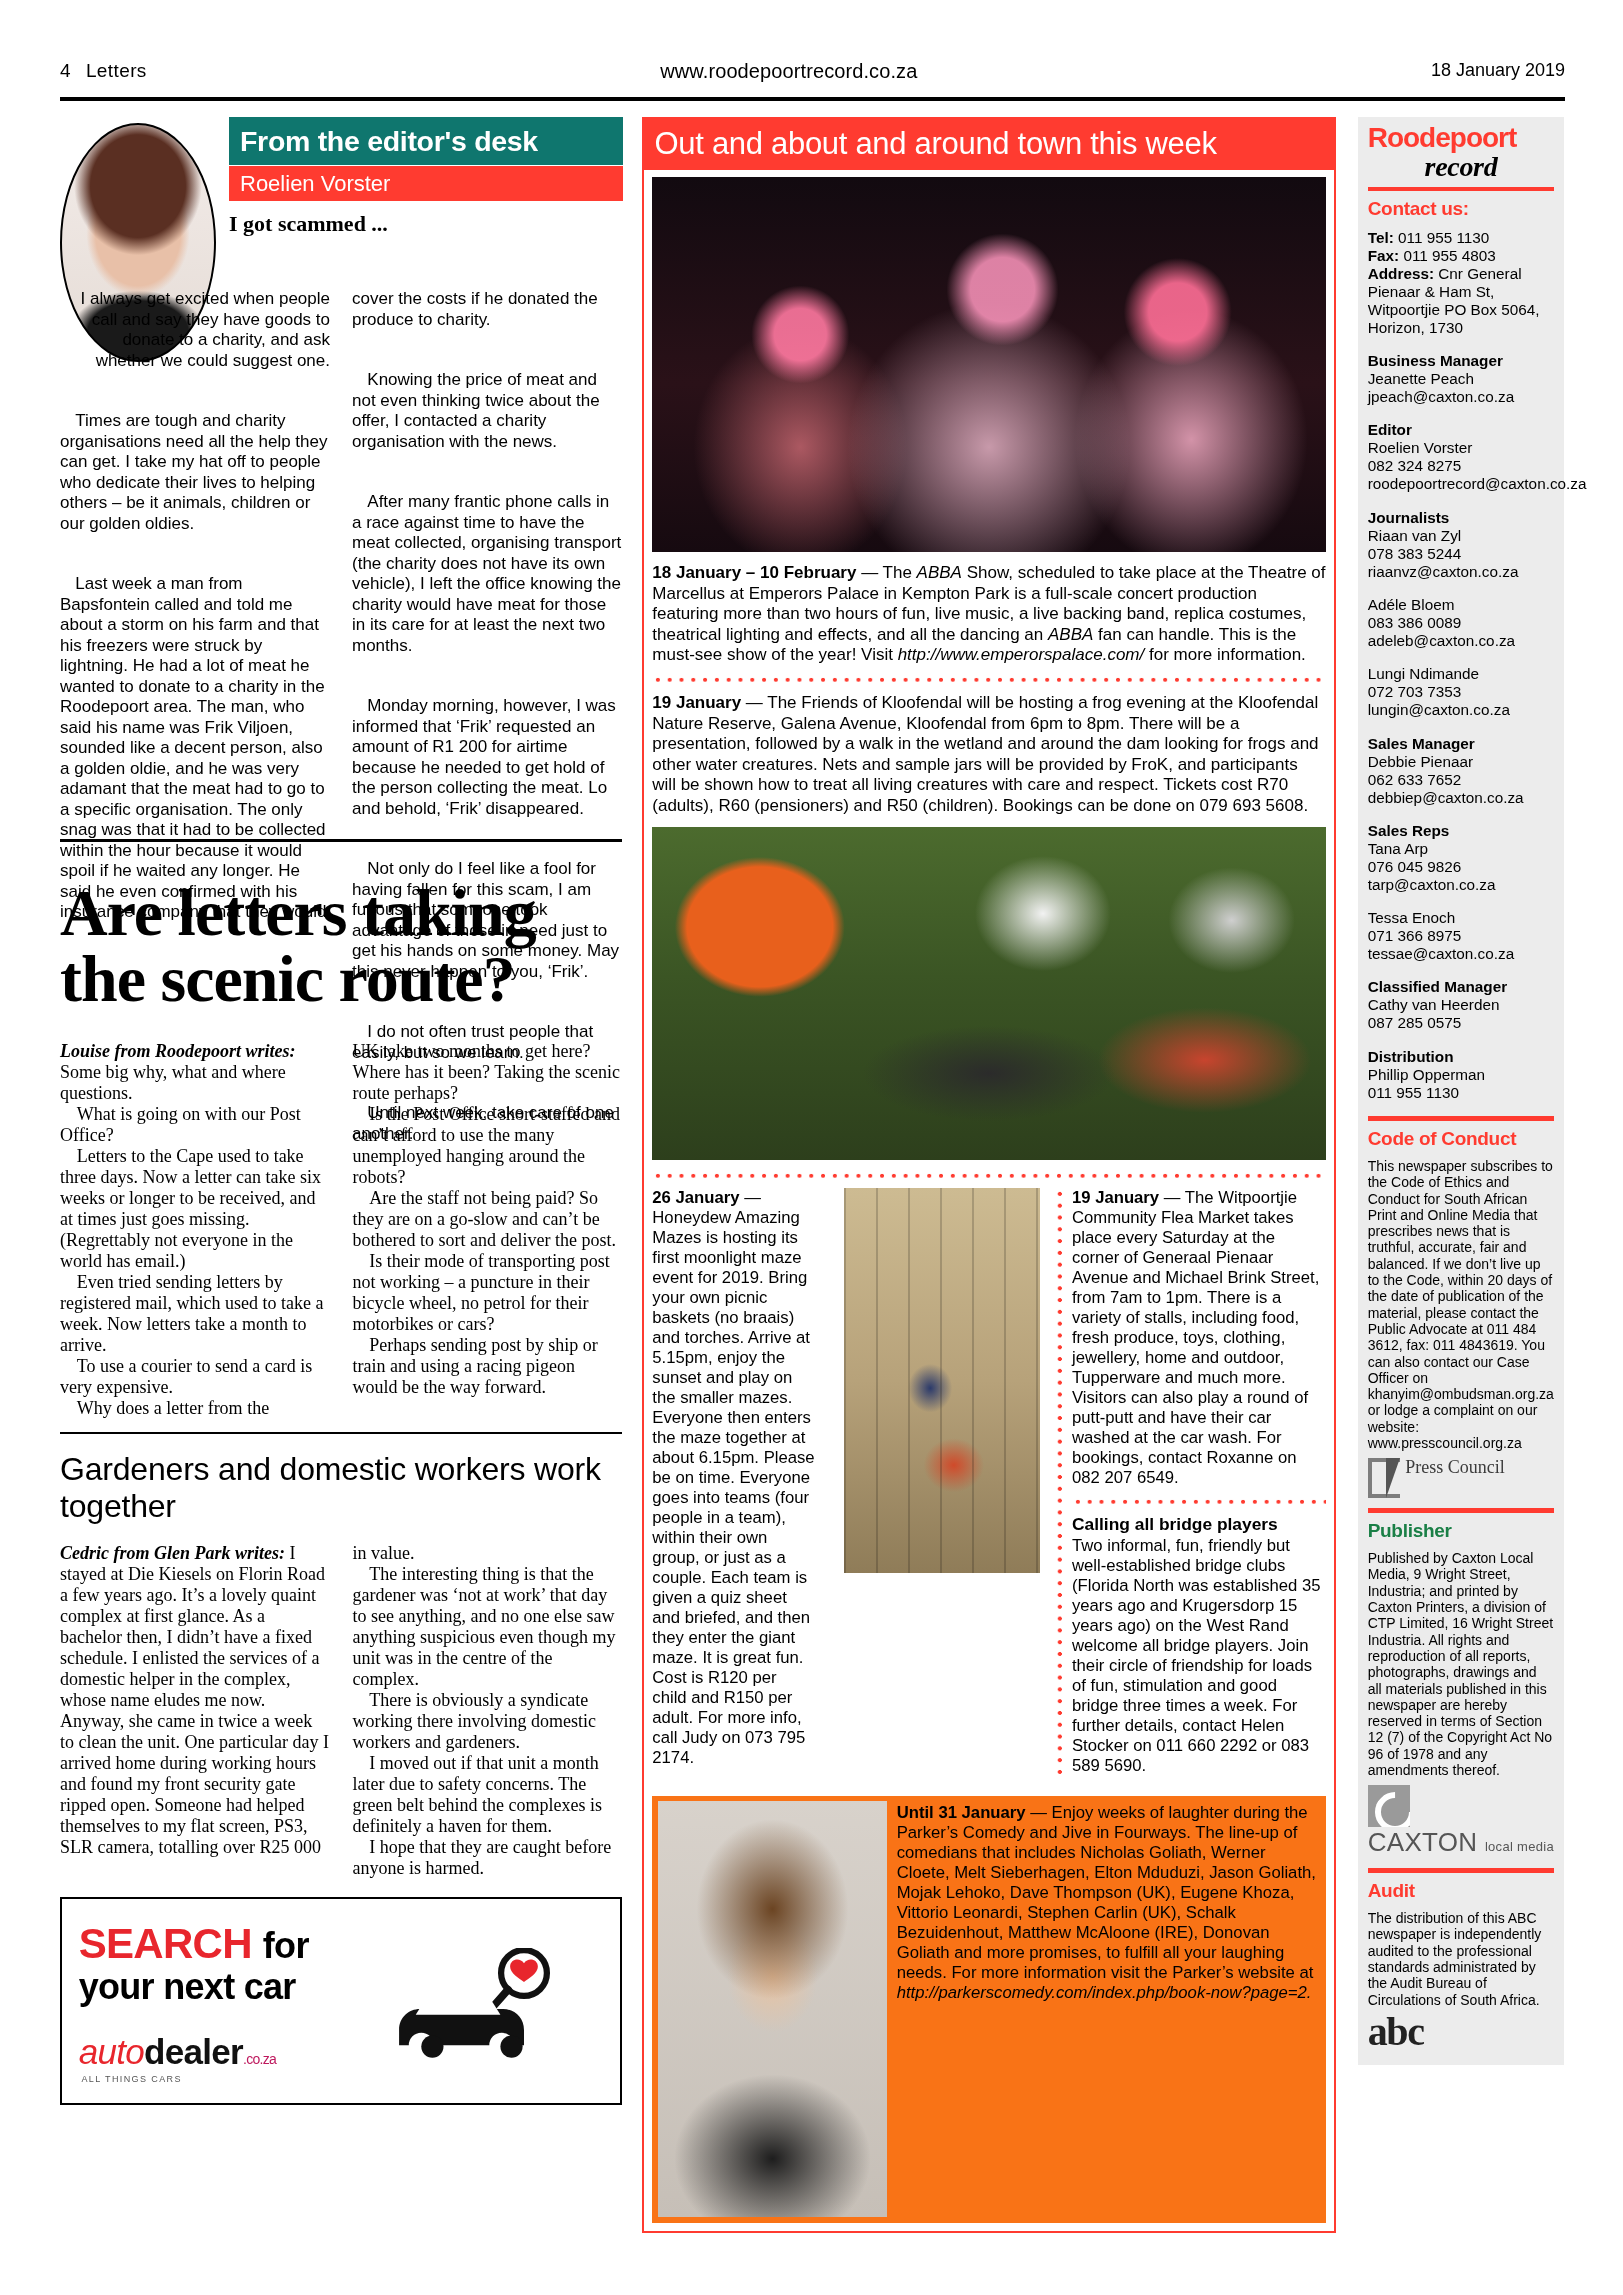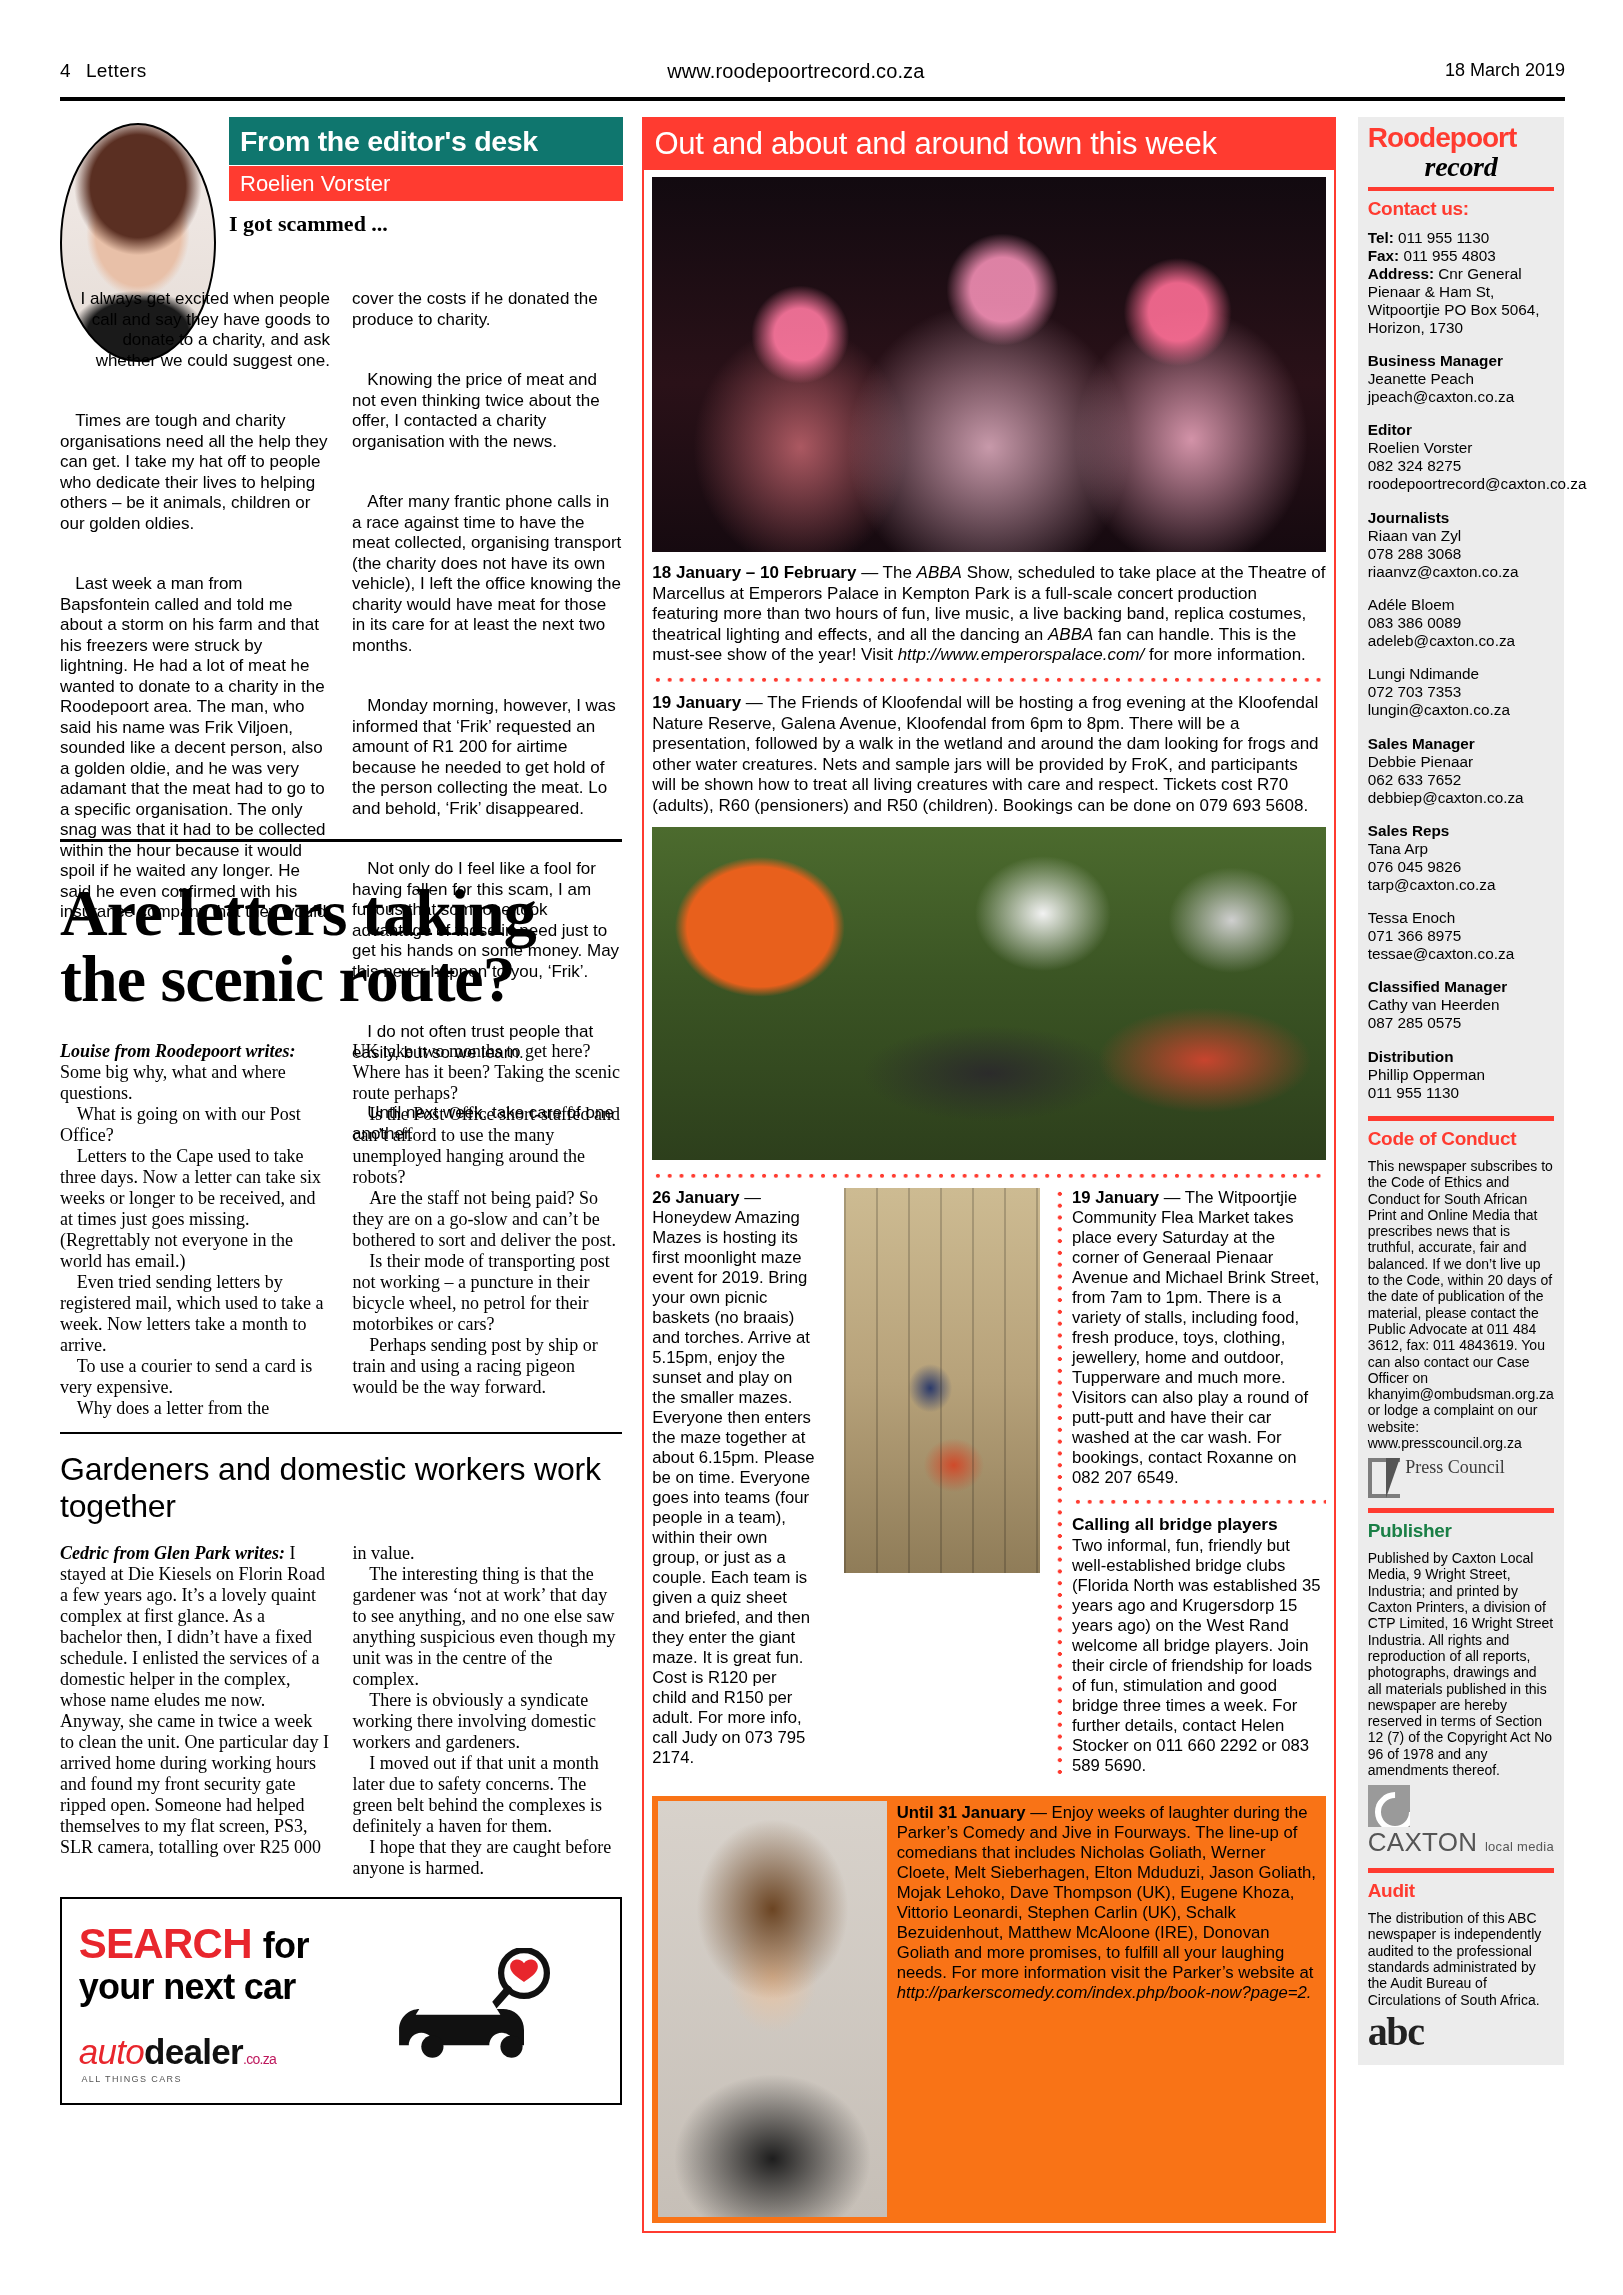--- a/index.html
+++ b/index.html
@@ -202,21 +202,21 @@
 </style>
 </head>
 <body>
 
 <div class="page-head">
   <div class="ph-left">
     <span class="ph-num">4</span>
     <span class="ph-sec">Letters</span>
   </div>
   <div class="ph-url">www.roodepoortrecord.co.za</div>
-  <div class="ph-date">18 March 2019</div>
+  <div class="ph-date">18 January 2019</div>
 </div>
 <div class="head-rule"></div>
 
 <div class="col-left">
 
   <div class="ed-wrap">
     <div class="ed-photo"></div>
     <div class="ed-title">From the editor's desk</div>
     <div class="ed-byline">Roelien Vorster</div>
     <div class="ed-sub">I got scammed ...</div>
@@ -373,21 +373,21 @@
       <div class="rr-name">Editor</div>
       <div>Roelien Vorster</div>
       <div>082 324 8275</div>
       <div>roodepoortrecord@caxton.co.za</div>
     </div>
 
     <div class="rr-gap"></div>
     <div class="rr-t">
       <div class="rr-name">Journalists</div>
       <div>Riaan van Zyl</div>
-      <div>078 288 3068</div>
+      <div>078 383 5244</div>
       <div>riaanvz@caxton.co.za</div>
     </div>
 
     <div class="rr-gap"></div>
     <div class="rr-t">
       <div>Adéle Bloem</div>
       <div>083 386 0089</div>
       <div>adeleb@caxton.co.za</div>
     </div>
 

